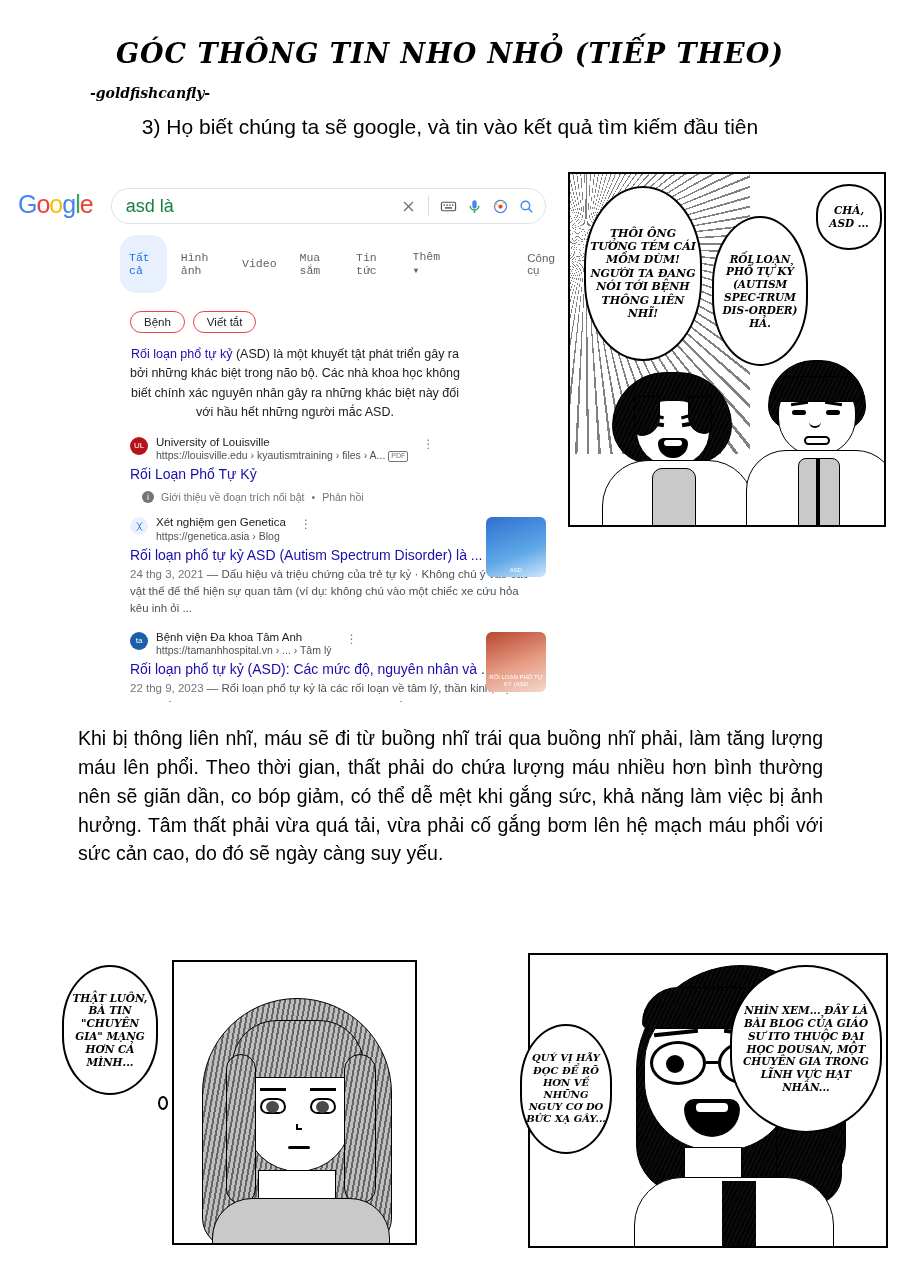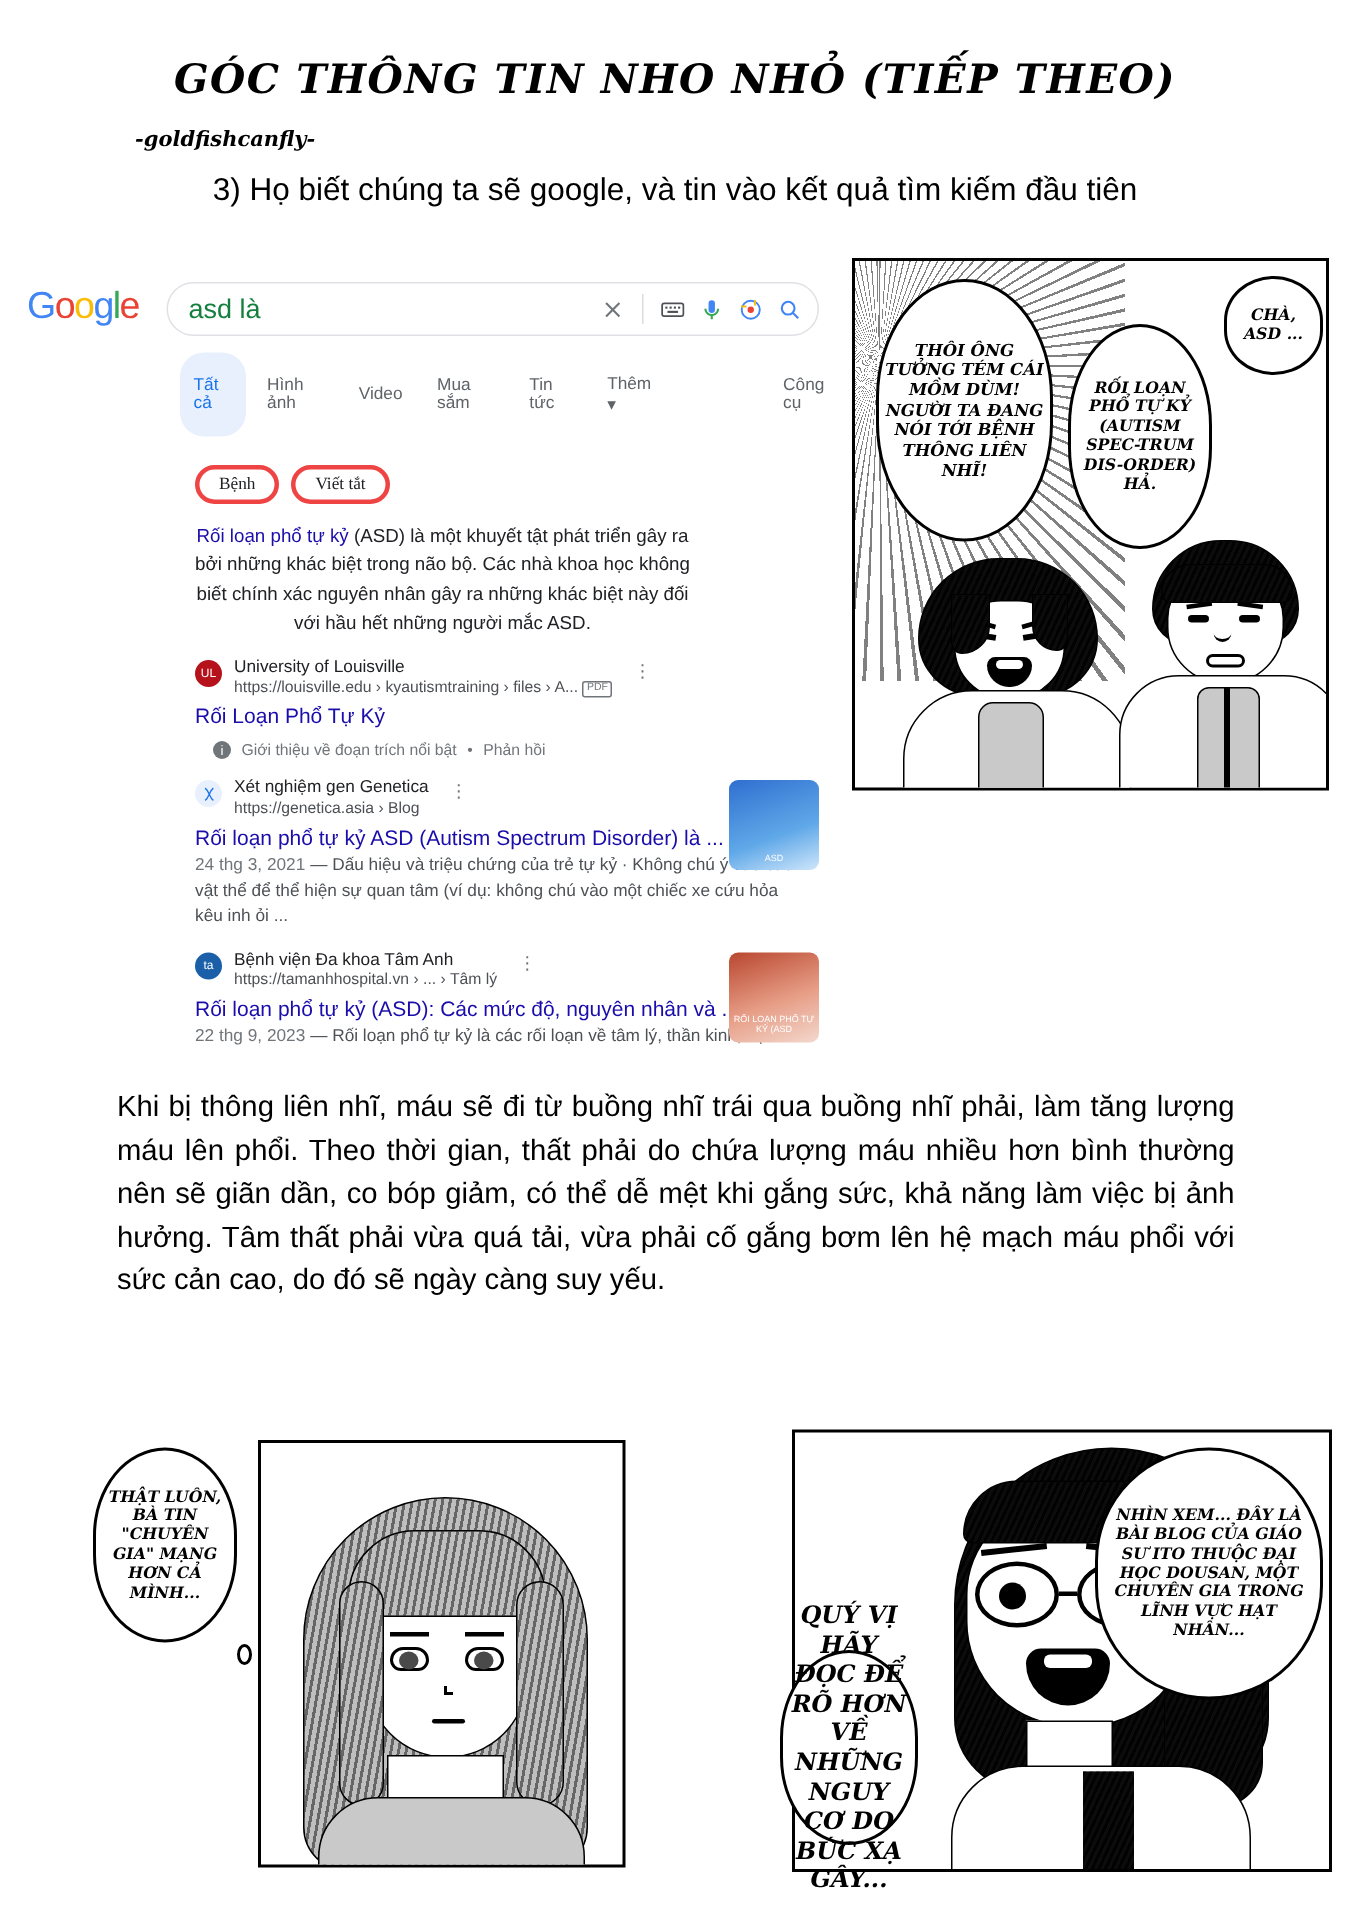--- a/index.html
+++ b/index.html
@@ -81,36 +81,35 @@
   .divider-v { width:1px; height: 20px; background: #dadce0; margin: 0 2px; }
 
   .g-tabs {
     display: flex;
     align-items: center;
     margin: 10px 0 0 108px;
     gap: 5px;
     font-size: 11.5px;
     color: #5f6368;
   }
-  .g-tab { padding: 16px 9px; border-radius: 16px; }
+  .g-tab { padding: 16px 9px; border-radius: 16px; font-family: Liberation Mono, monospace; }
   .g-tab.active { background: #e8f0fe; color: #1a73e8; }
   .g-tools { margin-left: 72px; color: #5f6368; font-size: 11.5px; }
 
   .g-chips {
     display: flex;
     gap: 8px;
     margin: 18px 0 0 118px;
   }
   .g-chip {
-    border: 3px solid #ef4444;
+    border: 1px solid #ef4444;
     border-radius: 15px;
     font-size: 11.5px;
     color: #202124;
     padding: 4px 13px;
-    font-family: Liberation Serif, serif;
   }
 
   .g-resultstat {
     margin: 16px 0 0 118px;
     font-size: 11px;
     color: #70757a;
   }
 
   .g-featured {
     margin: 12px 0 0 118px;
@@ -483,15 +482,15 @@
     <div class="face" style="position:absolute;left:58px;top:182px;width:58px;height:34px;"></div>
     <div class="cloth-white" style="position:absolute;left:8px;top:212px;width:200px;height:73px;border-radius:48px 48px 0 0;"></div>
     <div class="hair-dark" style="position:absolute;left:96px;top:216px;width:34px;height:69px;"></div>
   </div>
 
   <div class="bubble" style="left:200px;top:10px;width:152px;height:168px;font-size:10.5px;">
     <span>NHÌN XEM... ĐÂY LÀ BÀI BLOG CỦA GIÁO SƯ ITO THUỘC ĐẠI HỌC DOUSAN, MỘT CHUYÊN GIA TRONG LĨNH VỰC HẠT NHÂN...</span>
   </div>
 </div>
 
-<div class="bubble" style="left:520px;top:1100px;width:92px;height:130px;font-size:16px;">
+<div class="bubble" style="left:520px;top:1024px;width:92px;height:130px;font-size:10px;">
   <span>QUÝ VỊ HÃY ĐỌC ĐỂ RÕ HƠN VỀ NHỮNG NGUY CƠ DO BỨC XẠ GÂY...</span>
 </div>
 
 </body></html>

